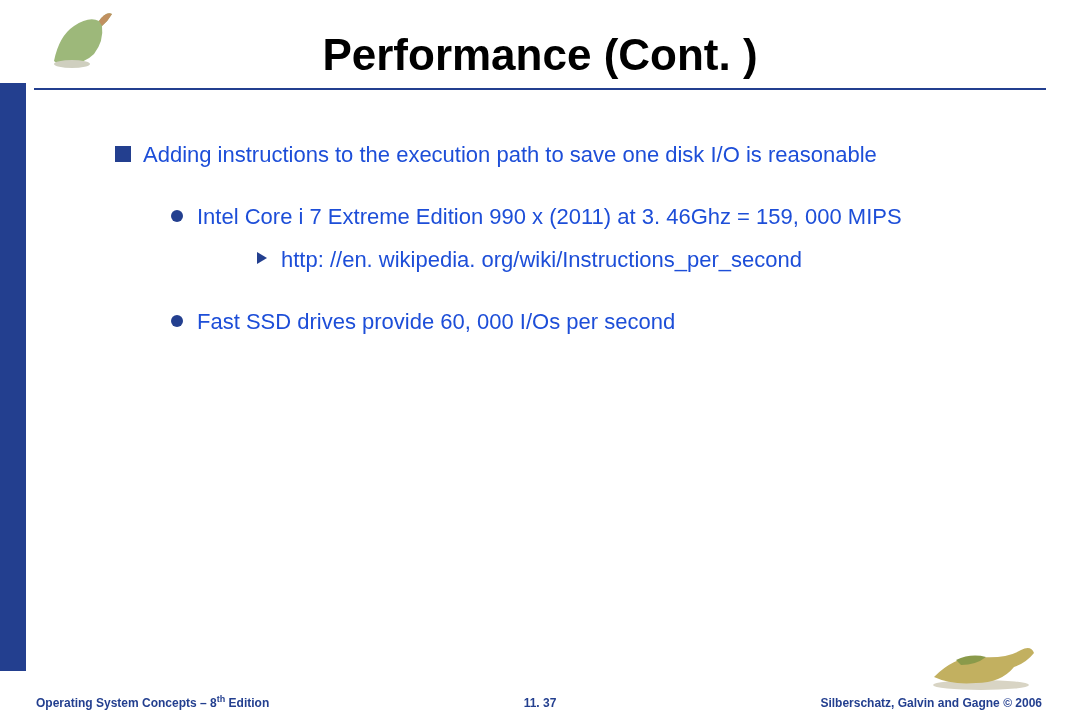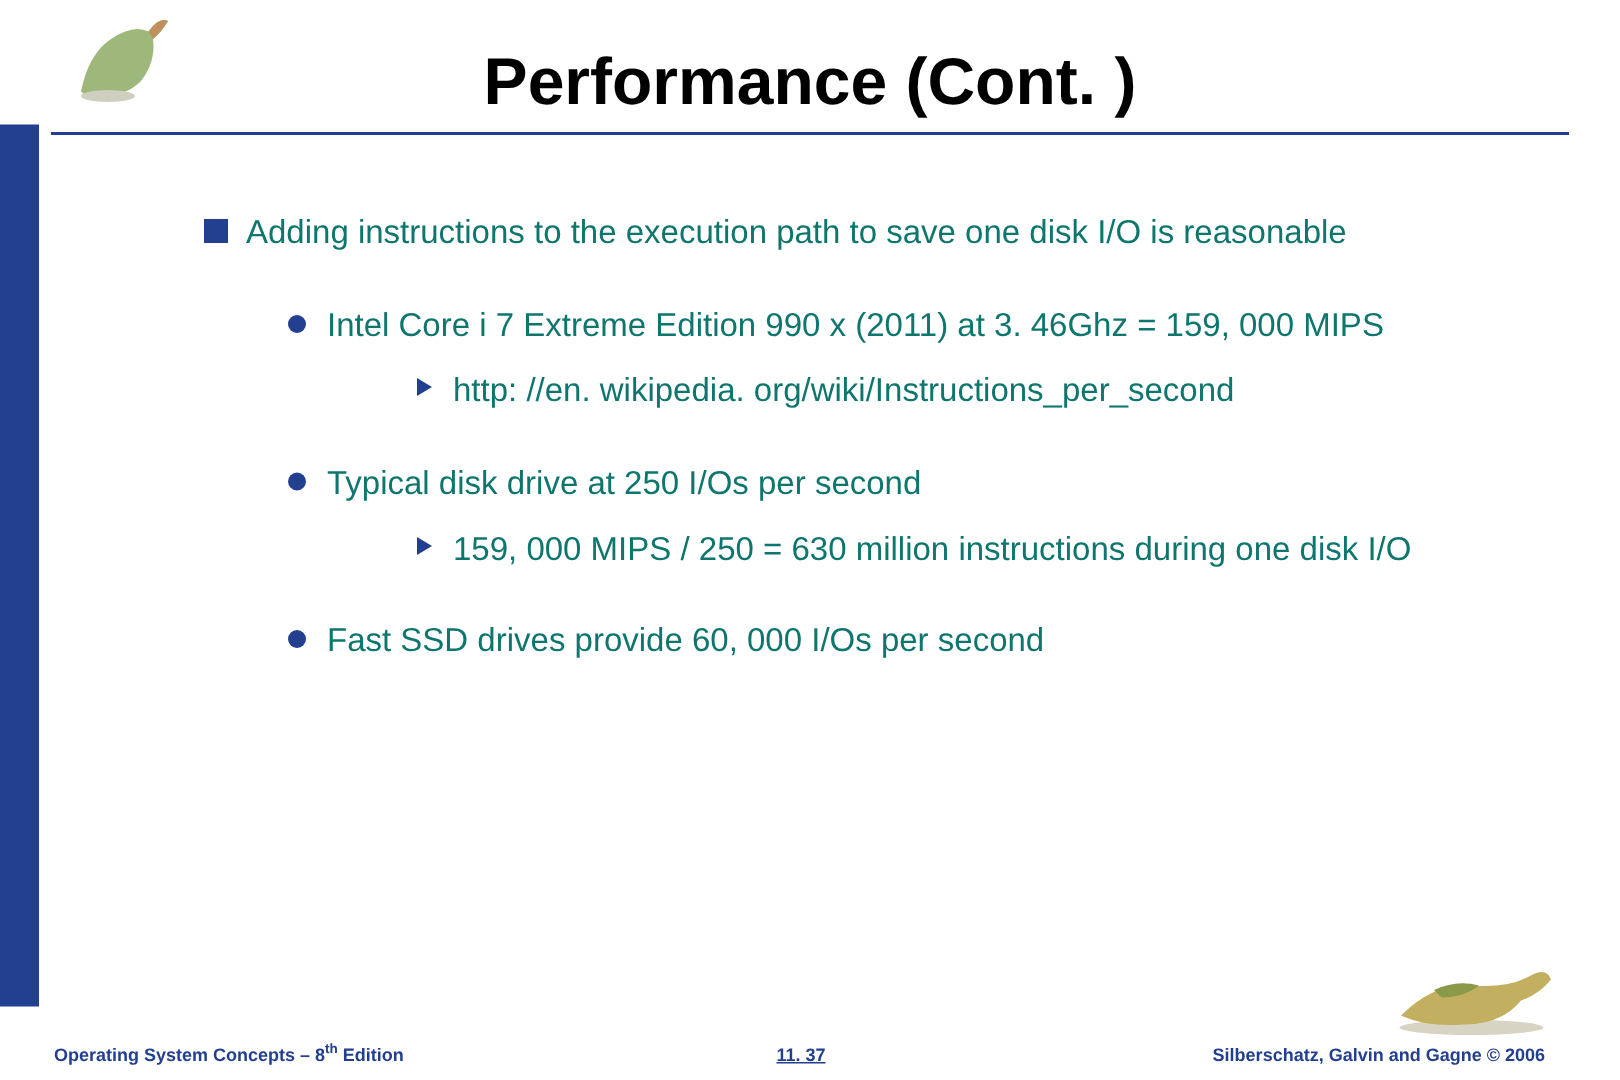--- a/index.html
+++ b/index.html
@@ -47,26 +47,26 @@
   }
   .logo-br {
     position: absolute;
     right: 44px;
     bottom: 30px;
     width: 110px;
     height: 55px;
   }
   .content {
     position: absolute;
-    left: 136px;
+    left: 115px;
     top: 140px;
     right: 40px;
     font-size: 22px;
     line-height: 1.35;
-    color: #0f766e;
+    color: #1d4ed8;
   }
   .lvl1 {
     position: relative;
     padding-left: 28px;
     margin-bottom: 20px;
   }
   .lvl1::before {
     content: "";
     position: absolute;
     left: 0;
@@ -106,39 +106,38 @@
     top: 7px;
     width: 0;
     height: 0;
     border-left: 10px solid #233f8f;
     border-top: 6px solid transparent;
     border-bottom: 6px solid transparent;
   }
   .footer {
     position: absolute;
     left: 0;
-    right: 12px;
+    right: 0;
     bottom: 10px;
     height: 20px;
     font-size: 12px;
     font-weight: bold;
     color: #233f8f;
   }
   .footer-left {
     position: absolute;
     left: 36px;
     bottom: 0;
   }
   .footer-left sup { font-size: 9px; }
   .footer-center {
     position: absolute;
     left: 50%;
     transform: translateX(-50%);
     bottom: 0;
-    text-decoration: underline;
   }
   .footer-right {
     position: absolute;
     right: 38px;
     bottom: 0;
   }
 </style>
 </head>
 <body>
 
@@ -160,26 +159,20 @@
     <div class="lvl1">
       <span>Adding instructions to the execution path to save one disk I/O is reasonable</span>
 
       <div class="lvl2">
         <span>Intel Core i 7 Extreme Edition 990 x (2011) at 3. 46Ghz = 159, 000 MIPS</span>
         <div class="lvl3">
           <span>http: //en. wikipedia. org/wiki/Instructions_per_second</span>
         </div>
       </div>
 
-      <div class="lvl2">
-        <span>Typical disk drive at 250 I/Os per second</span>
-        <div class="lvl3">
-          <span>159, 000 MIPS / 250 = 630 million instructions during one disk I/O</span>
-        </div>
-      </div>
 
       <div class="lvl2">
         <span>Fast SSD drives provide 60, 000 I/Os per second</span>
       </div>
     </div>
   </div>
 
   <svg class="logo-br" viewBox="0 0 110 55">
     <ellipse cx="55" cy="50" rx="48" ry="5" fill="#d8d4c4"></ellipse>
     <path d="M8 42 Q30 20 55 22 Q80 24 95 15 Q105 10 108 18 Q100 28 88 32 Q75 48 50 48 Q25 50 8 42 Z" fill="#c2b060"></path>

